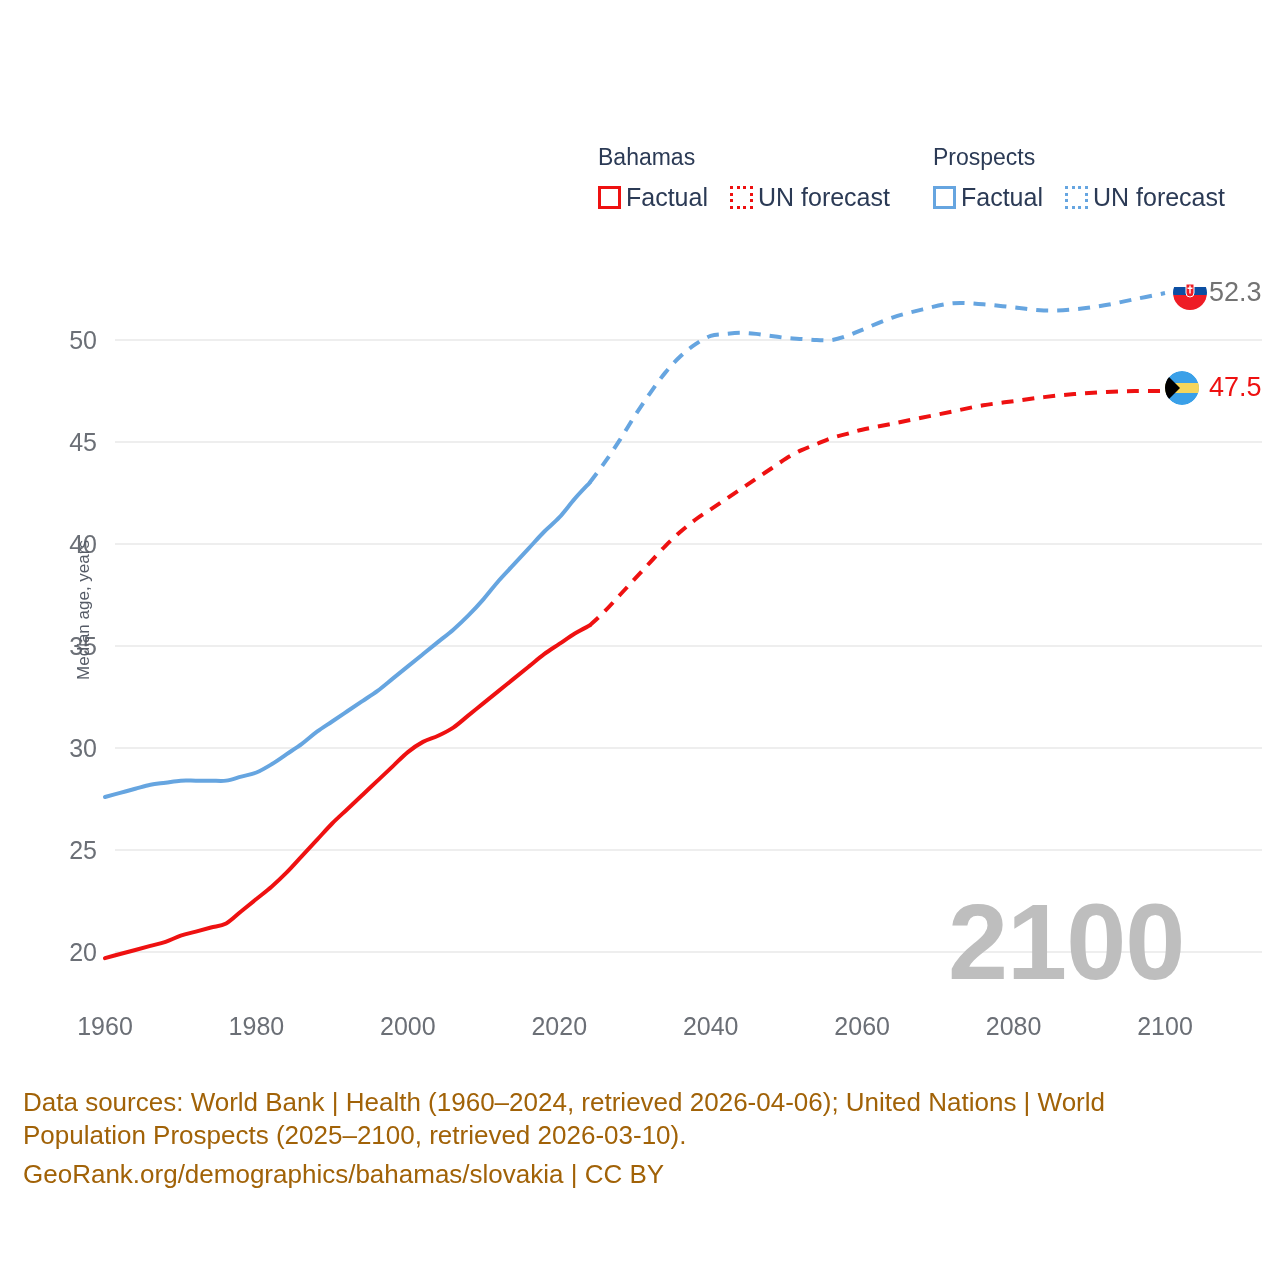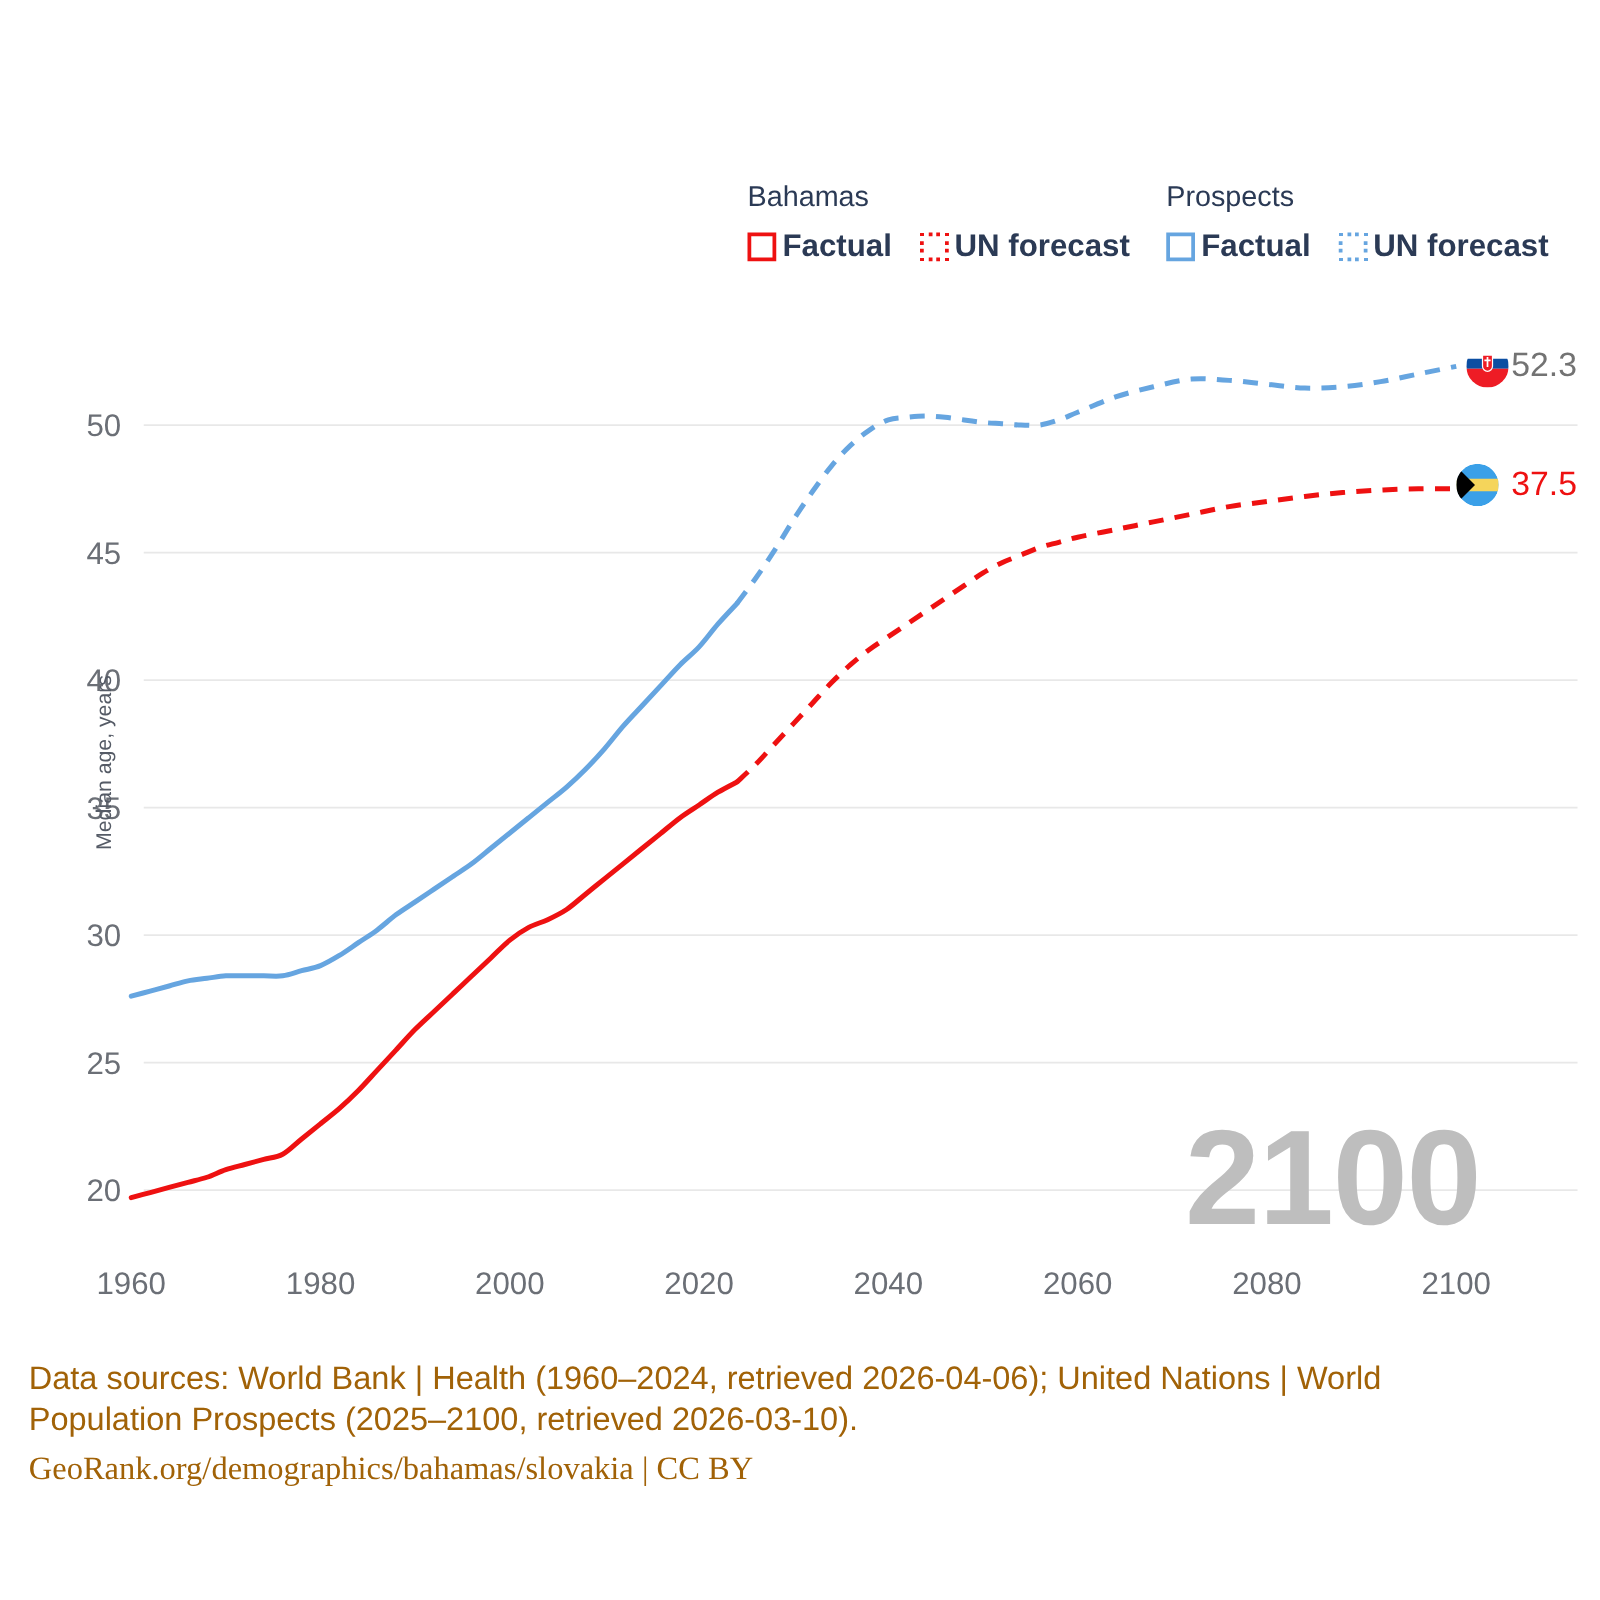--- a/index.html
+++ b/index.html
@@ -52,21 +52,20 @@
     font-size: 23px;
     color: #2b3a55;
     line-height: 28px;
     white-space: nowrap;
   }
   .legend-row {
     display: flex;
     align-items: flex-start;
     margin-top: 12px;
     white-space: nowrap;
-    font-weight: bold;
   }
   .legend-item {
     display: flex;
     align-items: center;
   }
   .legend-item + .legend-item { margin-left: 22px; }
   .swatch {
     width: 23px;
     height: 23px;
     box-sizing: border-box;
@@ -144,21 +143,21 @@
   .footer {
     position: absolute;
     left: 23px;
     top: 1086px;
     width: 1160px;
     font-size: 26px;
     color: #a16207;
     line-height: 33px;
   }
   .footer-line { white-space: normal; }
-  .footer-line.link { margin-top: 6px; font-family: Liberation Serif, serif; }
+  .footer-line.link { margin-top: 6px; }
 </style>
 </head>
 <body>
 
 <div id="root">
 
 
   <div class="legend">
     <div class="legend-group bahamas">
       <div class="legend-country">Bahamas</div>
@@ -241,21 +240,21 @@
     </div>
     <div class="end-label slovakia">52.3</div>
 
     <div class="flag bahamas">
       <svg viewBox="0 0 34 34" width="34" height="34">
         <circle cx="17" cy="17" r="17" fill="#3aa0e8"></circle>
         <rect x="0" y="12" width="34" height="10" fill="#f5d55b"></rect>
         <path d="M0,2 L15,17 L0,32 z" fill="#000000"></path>
       </svg>
     </div>
-    <div class="end-label bahamas">37.5</div>
+    <div class="end-label bahamas">47.5</div>
   </div>
 
   <div class="footer">
     <div class="footer-line">Data sources: World Bank | Health (1960–2024, retrieved 2026-04-06); United Nations | World</div>
     <div class="footer-line">Population Prospects (2025–2100, retrieved 2026-03-10).</div>
     <div class="footer-line link">GeoRank.org/demographics/bahamas/slovakia | CC BY</div>
   </div>
 
 </div>
 

